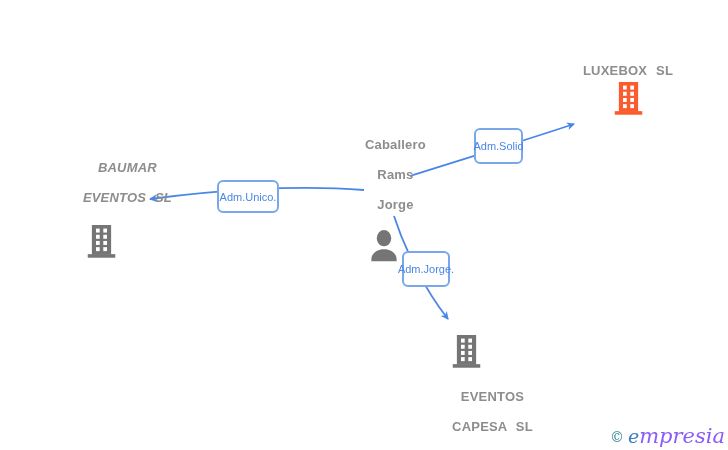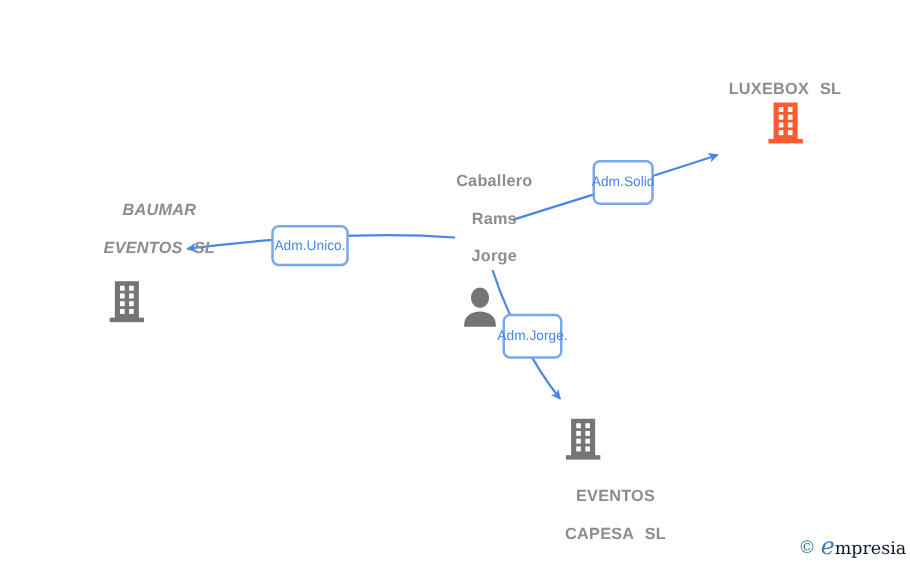--- a/index.html
+++ b/index.html
@@ -19,21 +19,21 @@
     display:flex;flex-direction:row;align-items:center;justify-content:center;
     color:#4a86e8;font-size:11px;line-height:14px;font-weight:500;text-align:center;
     box-sizing:border-box;
   }
   .copyright{
     position:absolute;right:3px;bottom:2px;font-family:"DejaVu Serif",serif;
     white-space:nowrap;
   }
   .copyright .sym{color:#2f8494;font-size:14px;font-style:normal;vertical-align:1px;}
   .copyright .brand-e{color:#3b7ec0;font-size:19px;font-style:italic;margin-left:4px;}
-  .copyright .brand-rest{color:#0f172a;font-size:14px;}
+  .copyright .brand-rest{color:#8b5cf6;font-size:21px;font-style:italic;}
 </style>
 </head>
 <body>
 
 <div class="canvas">
 
   <svg class="edges" viewBox="0 0 728 450">
     <defs>
       <marker id="arrow" markerWidth="10" markerHeight="10" refX="7" refY="4" orient="auto" markerUnits="userSpaceOnUse">
         <path d="M0,0 L8,4 L0,8 L2.2,4 Z" fill="#4a86e8"></path>

